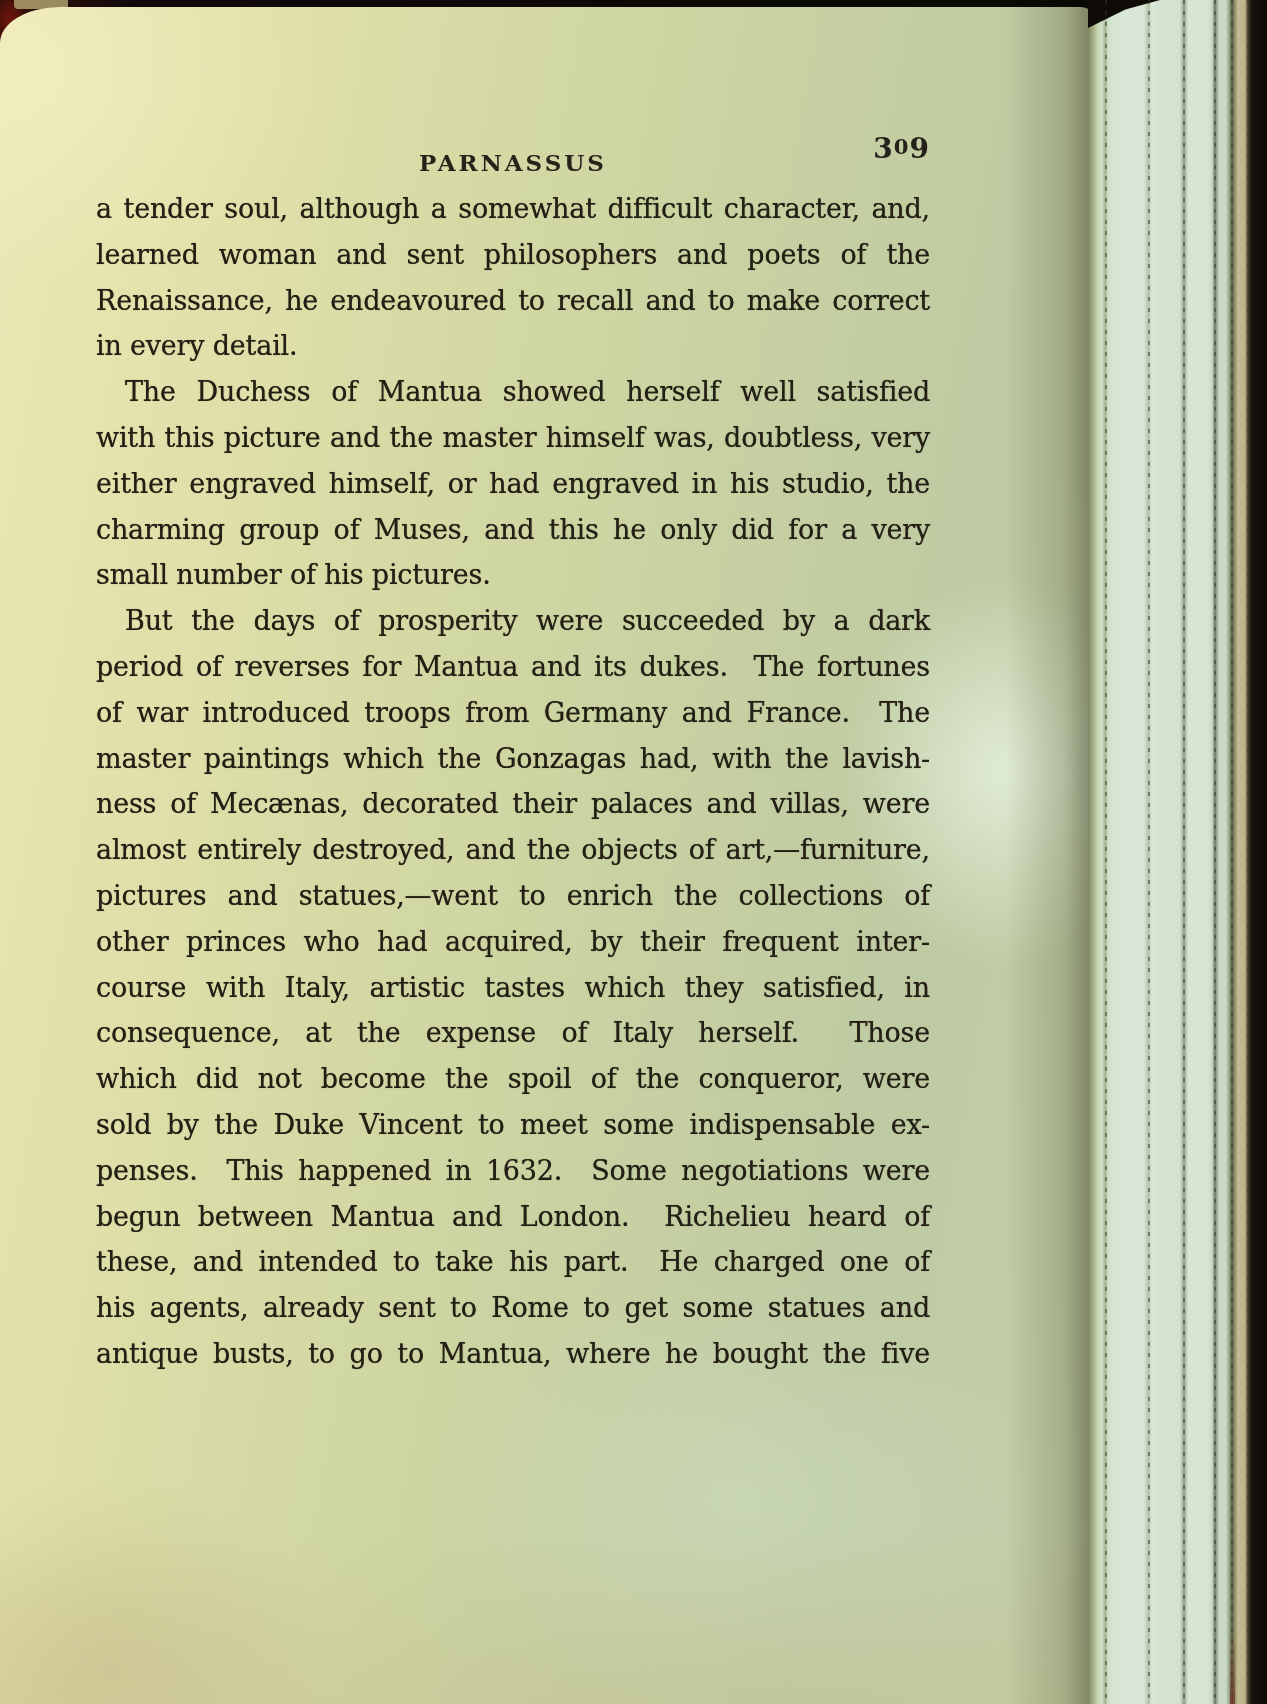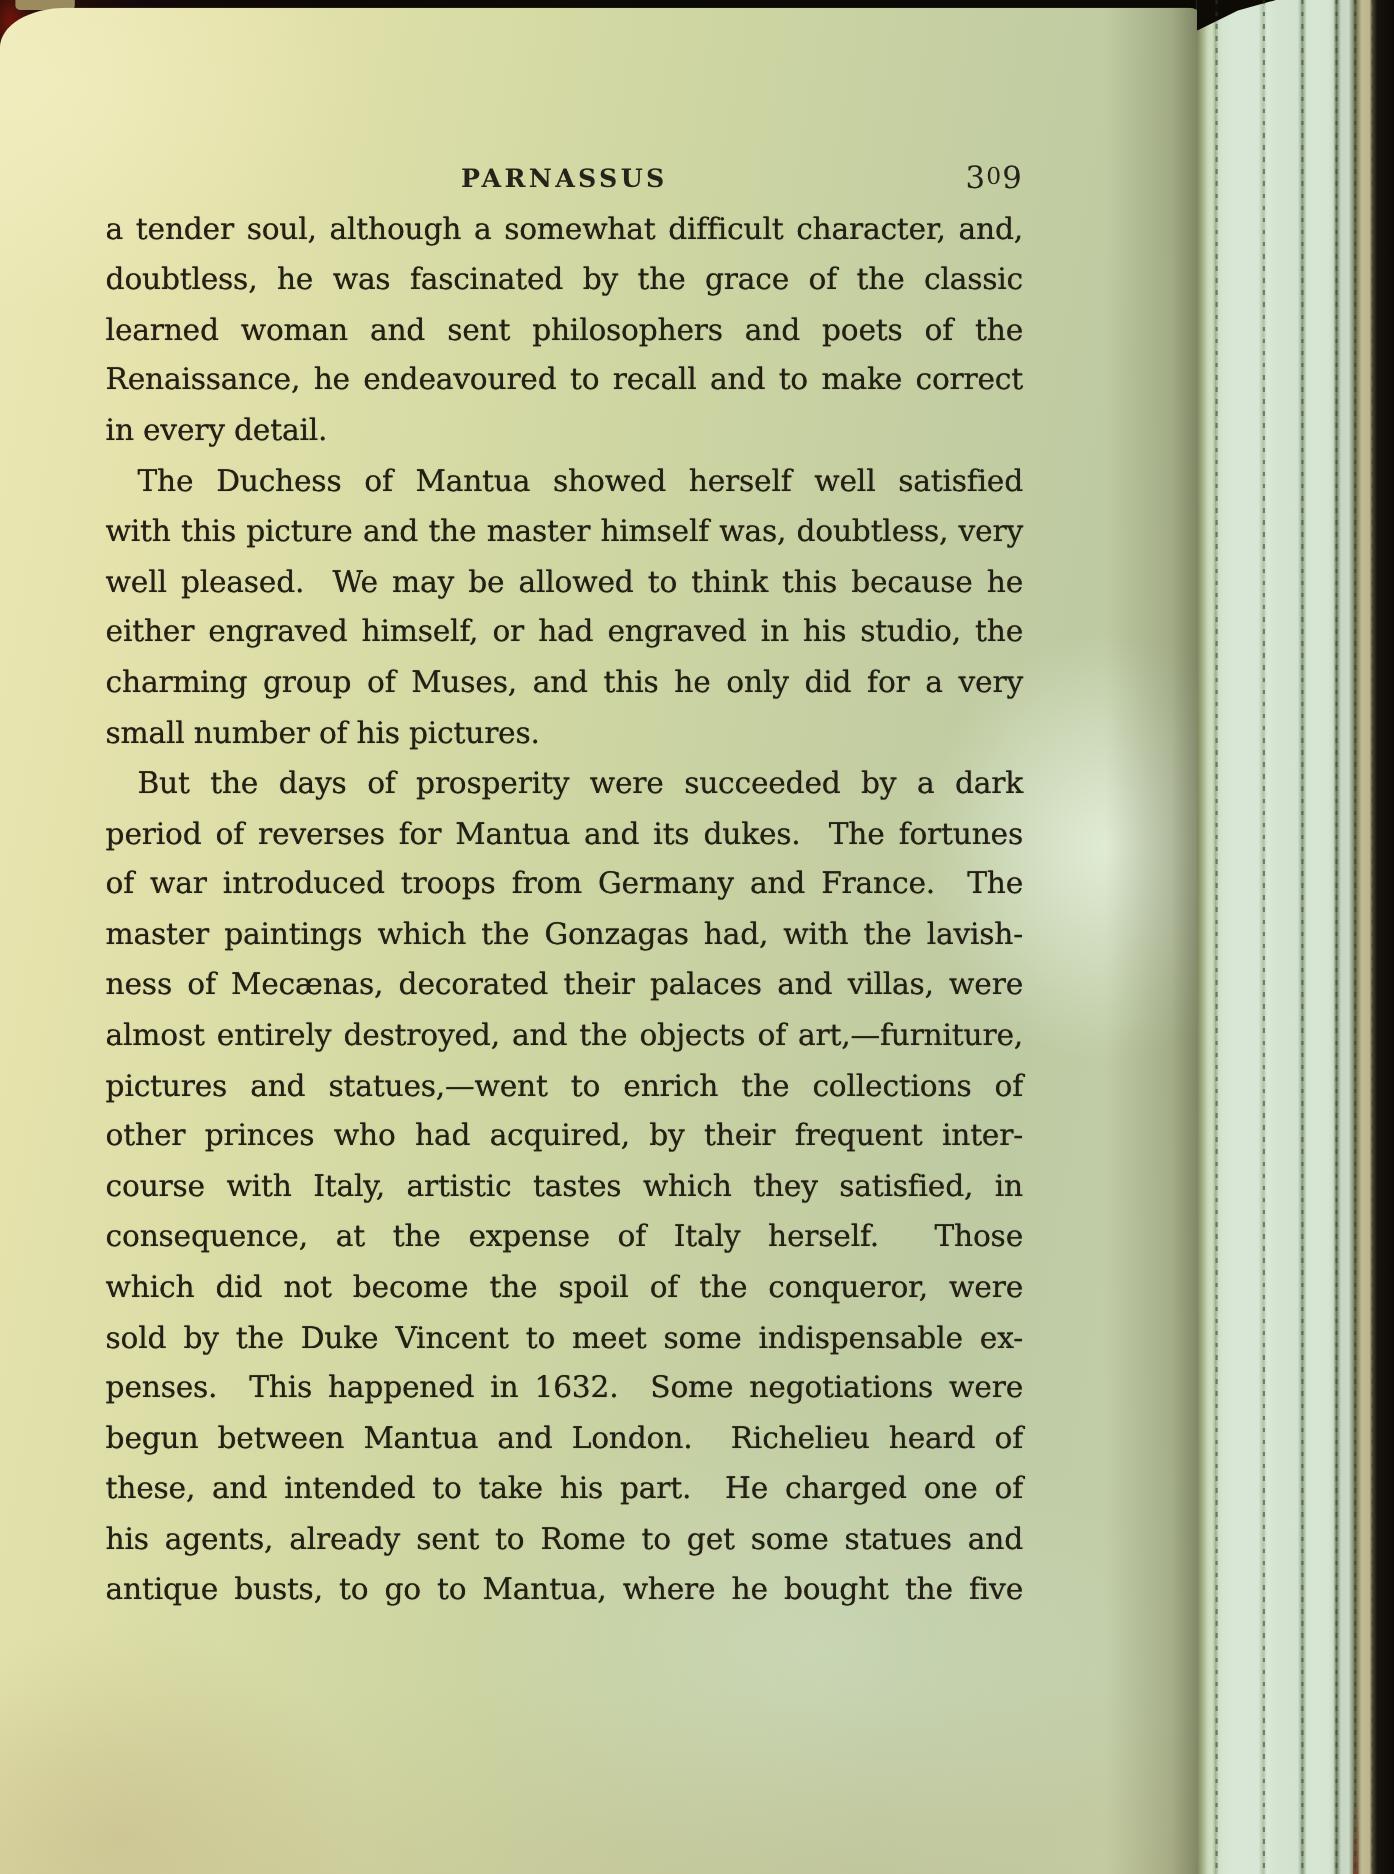--- a/index.html
+++ b/index.html
@@ -23,21 +23,21 @@
       radial-gradient(ellipse 420px 300px at 68% 88%, rgba(208,222,194,.55), rgba(208,222,194,0) 75%),
       radial-gradient(ellipse 300px 260px at 10% 98%, rgba(197,185,137,.5), rgba(197,185,137,0) 75%),
       radial-gradient(ellipse 420px 300px at 3% 4%, rgba(247,242,199,.5), rgba(247,242,199,0) 70%),
       linear-gradient(100deg,#ece8b6 0%,#e5e2ac 14%,#d9dca6 30%,#cdd5a2 48%,#c5cfa2 62%,#becaa2 78%,#c2cea8 92%,#c6d2ac 100%);
   }
 
   
   .page-header{position:absolute;left:96px;top:124px;width:834px;height:40px;}
   .running-title{position:absolute;left:50%;transform:translateX(-50%);top:2px;
     font-weight:bold;font-size:23px;letter-spacing:3px;color:#28231a;white-space:nowrap;margin-top:16px;}
-  .page-number{position:absolute;right:0;top:14px;font-size:28px;font-weight:normal;
+  .page-number{position:absolute;right:0;top:1px;font-size:28px;font-weight:bold;
     color:#26211a;letter-spacing:1px;}
   .page-number .ps-o{font-size:.76em;vertical-align:.17em;}
 
   
   .text-block{position:absolute;left:96px;top:179px;width:834px;color:#241f14;}
   .line{height:45.8px;line-height:45.8px;font-size:27px;letter-spacing:-.2px;
     text-align:justify;text-align-last:left;white-space:nowrap0;
     text-shadow:0 0 .7px rgba(36,31,20,.8);}
   .line.just{text-align-last:justify;}
   .line.indent{text-indent:29px;}
@@ -66,27 +66,25 @@
   <div class="corner-red"></div>
   <div class="top-sliver"></div>
 
   <div class="page">
     <header class="page-header">
       <span class="running-title">PARNASSUS</span>
       <span class="page-number"><span>3</span><span class="ps-o">0</span><span>9</span></span>
     </header>
     <main class="text-block">
         <div class="line just">a tender soul, although a somewhat difficult character, and,</div>
-        <div class="line just">doubtless, he was fascinated by the grace of the classic</div>
         <div class="line just">learned woman and sent philosophers and poets of the</div>
         <div class="line just">Renaissance, he endeavoured to recall and to make correct</div>
         <div class="line">in every detail.</div>
         <div class="line just indent">The Duchess of Mantua showed herself well satisfied</div>
         <div class="line just">with this picture and the master himself was, doubtless, very</div>
-        <div class="line just">well pleased.&nbsp;&nbsp;We may be allowed to think this because he</div>
         <div class="line just">either engraved himself, or had engraved in his studio, the</div>
         <div class="line just">charming group of Muses, and this he only did for a very</div>
         <div class="line">small number of his pictures.</div>
         <div class="line just indent">But the days of prosperity were succeeded by a dark</div>
         <div class="line just">period of reverses for Mantua and its dukes.&nbsp;&nbsp;The fortunes</div>
         <div class="line just">of war introduced troops from Germany and France.&nbsp;&nbsp;The</div>
         <div class="line just">master paintings which the Gonzagas had, with the lavish-</div>
         <div class="line just">ness of Mecænas, decorated their palaces and villas, were</div>
         <div class="line just">almost entirely destroyed, and the objects of art,—furniture,</div>
         <div class="line just">pictures and statues,—went to enrich the collections of</div>

